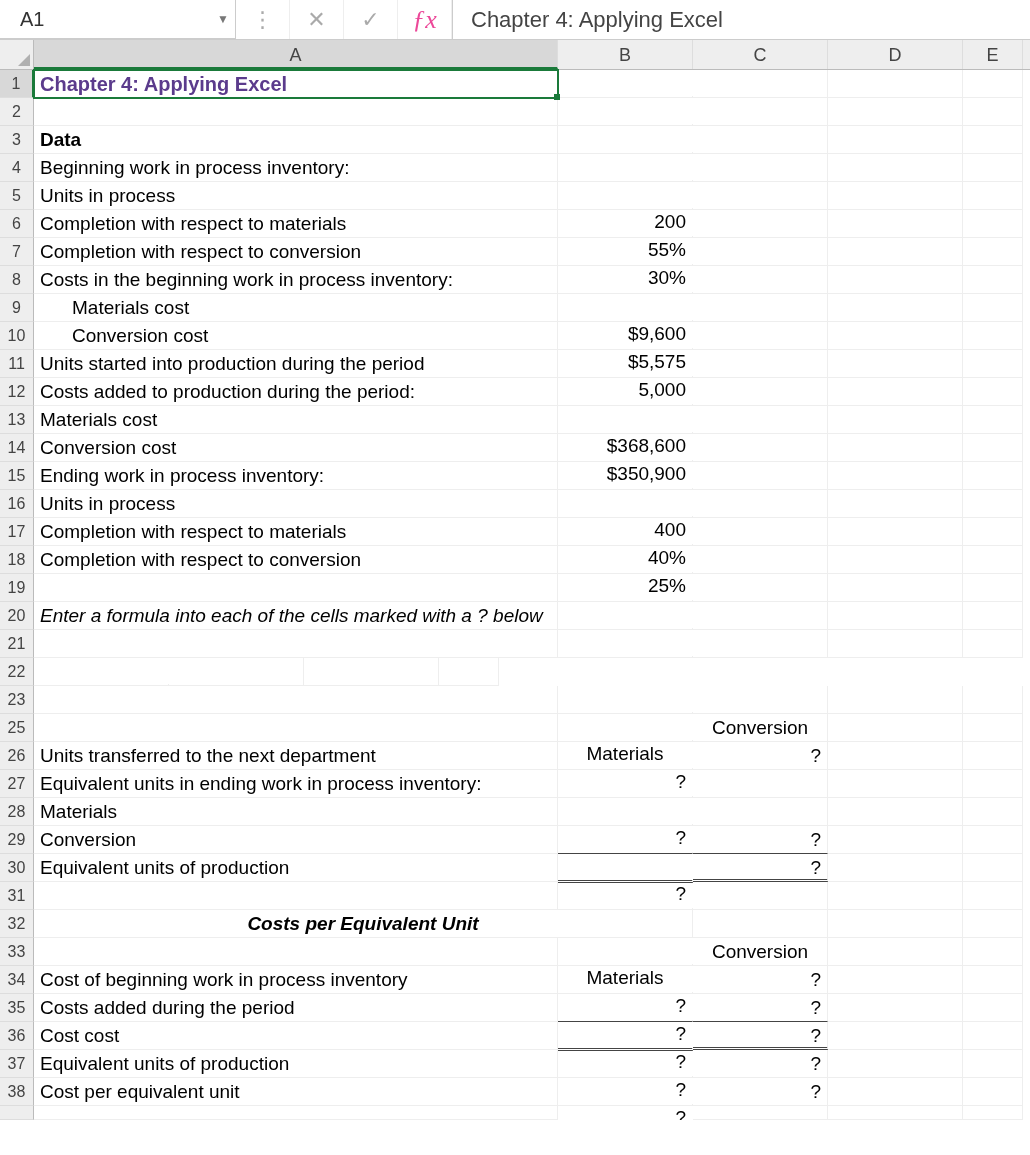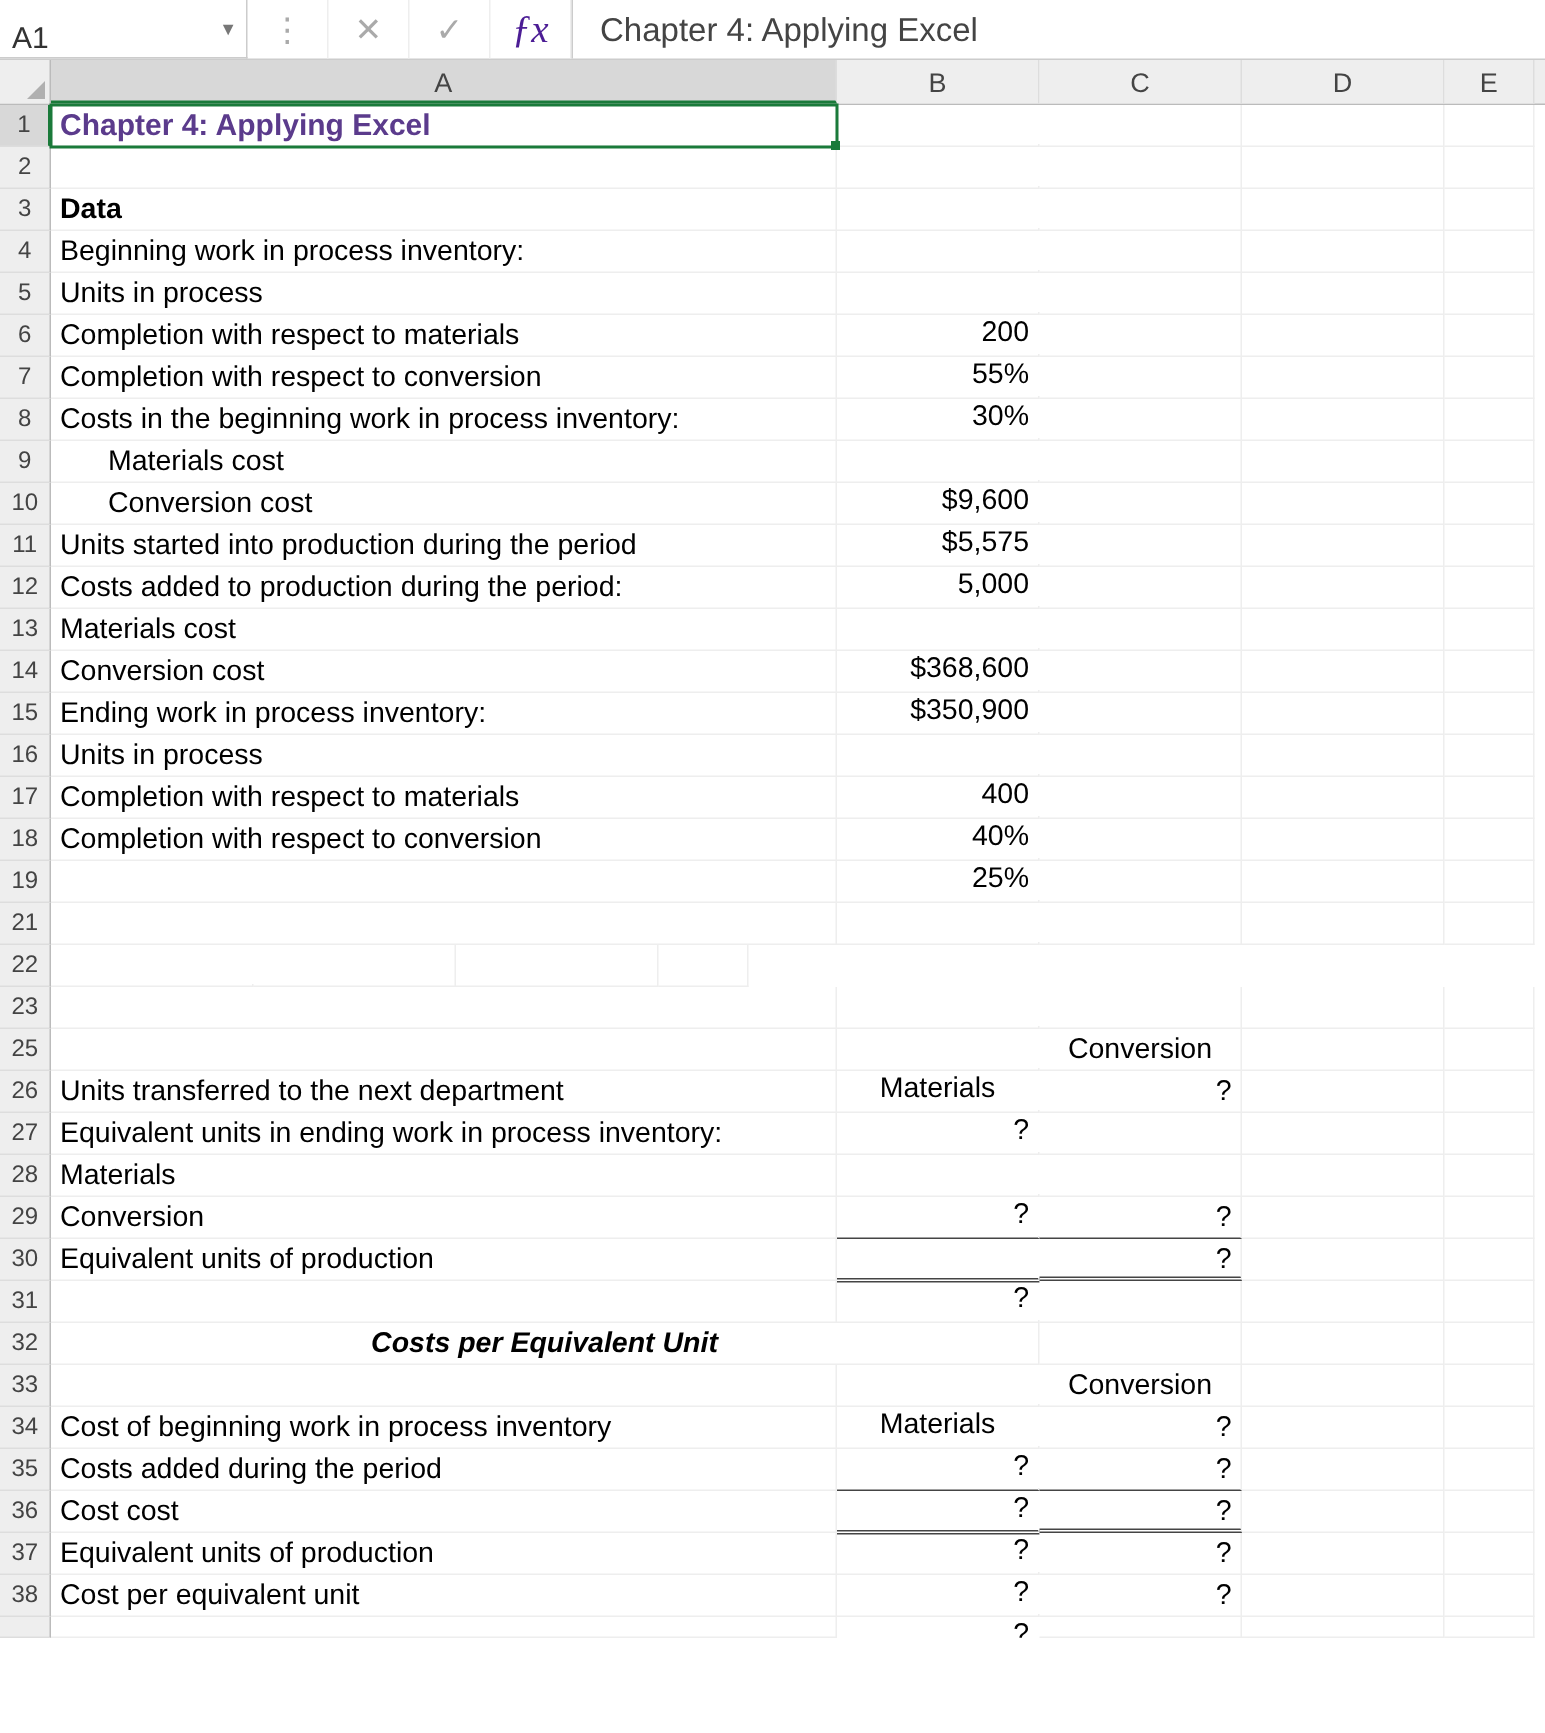--- a/index.html
+++ b/index.html
@@ -12,27 +12,27 @@
     user-select: none;
   }
   .formula-bar {
     display: flex;
     align-items: stretch;
     height: 40px;
     border-bottom: 1px solid #ccc;
     background: #fff;
   }
   .name-box {
-    width: 165px;
+    width: 236px;
     display: flex;
-    align-items: flex-end;
+    align-items: center;
     border: 1px solid #ccc;
     border-top: none;
     border-left: none;
-    padding-left: 8px;
+    padding-left: 20px;
     font-size: 20px;
     color: #333;
     position: relative;
   }
   .name-box .dd {
     position: absolute;
     right: 6px;
     top: 50%;
     transform: translateY(-50%);
     color: #777;
@@ -40,21 +40,21 @@
   }
   .fb-btn {
     width: 54px;
     display: flex;
     align-items: center;
     justify-content: center;
     border-right: 1px solid #eee;
     color: #aaa;
     font-size: 22px;
   }
-  .fb-btn.fx { color:#4c1d95; font-style: italic; font-family: 'Times New Roman', serif; font-size: 26px;}
+  .fb-btn.fx { color:#ec4899; font-style: italic; font-family: 'Times New Roman', serif; font-size: 26px;}
   .fb-content {
     flex: 1;
     display: flex;
     align-items: center;
     padding-left: 18px;
     font-size: 22px;
     color: #444;
     border-left: 1px solid #ccc;
   }
 
@@ -341,20 +341,28 @@
 
     <div class="row">
         <div class="rh">19</div>
       <div class="cell cellA"></div>
         <div class="cell cellB"></div>
         <div class="cell cellC"></div>
         <div class="cell cellD"></div>
         <div class="cell cellE"></div>
     </div>
 
+    <div class="row">
+        <div class="rh">20</div>
+      <div class="cell cellA italic" style="overflow:visible">Enter a formula into each of the cells marked with a ? below</div>
+        <div class="cell cellB"></div>
+        <div class="cell cellC"></div>
+        <div class="cell cellD"></div>
+        <div class="cell cellE"></div>
+    </div>
 
     <div class="row">
         <div class="rh">21</div>
       <div class="cell cellA"></div>
         <div class="cell cellB"></div>
         <div class="cell cellC"></div>
         <div class="cell cellD"></div>
         <div class="cell cellE"></div>
     </div>
 

